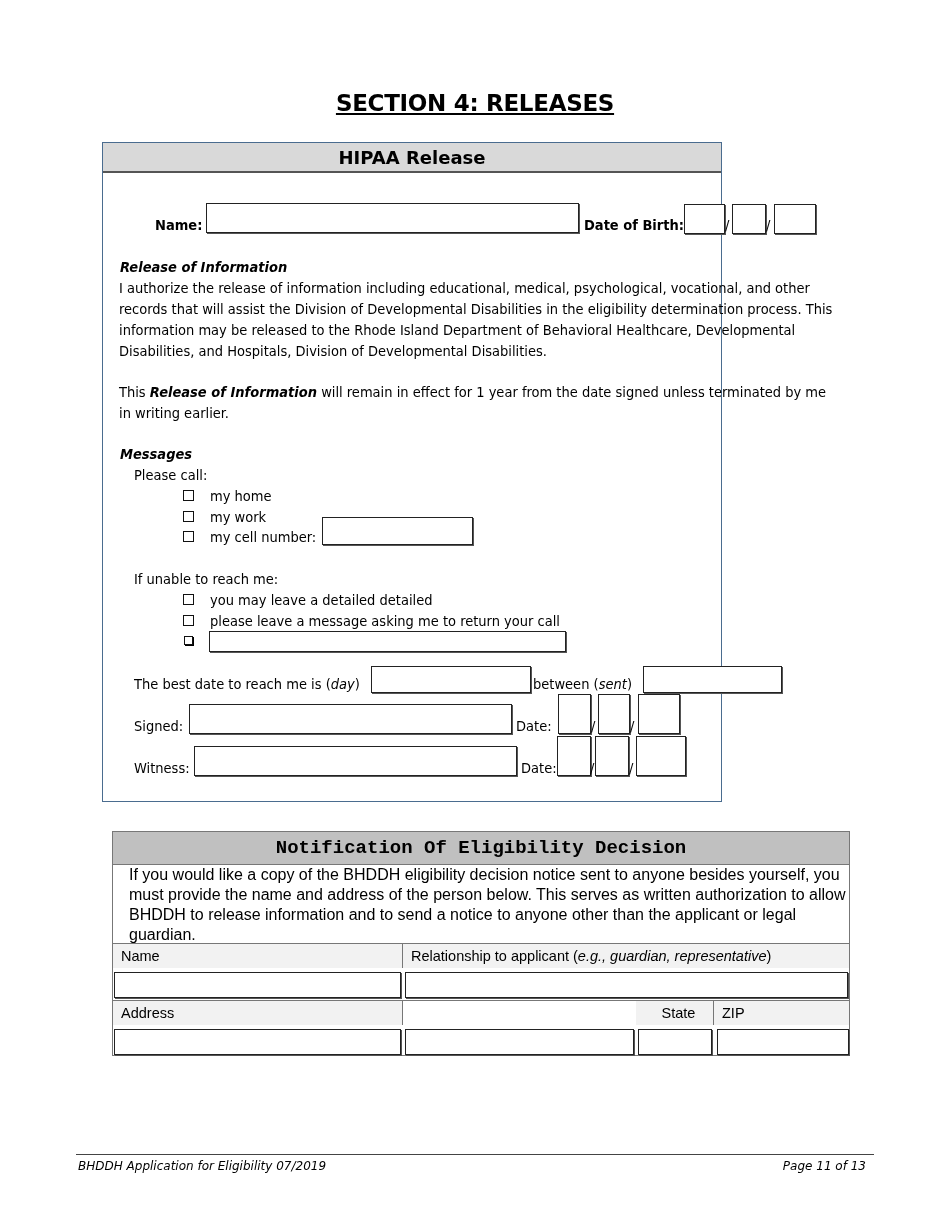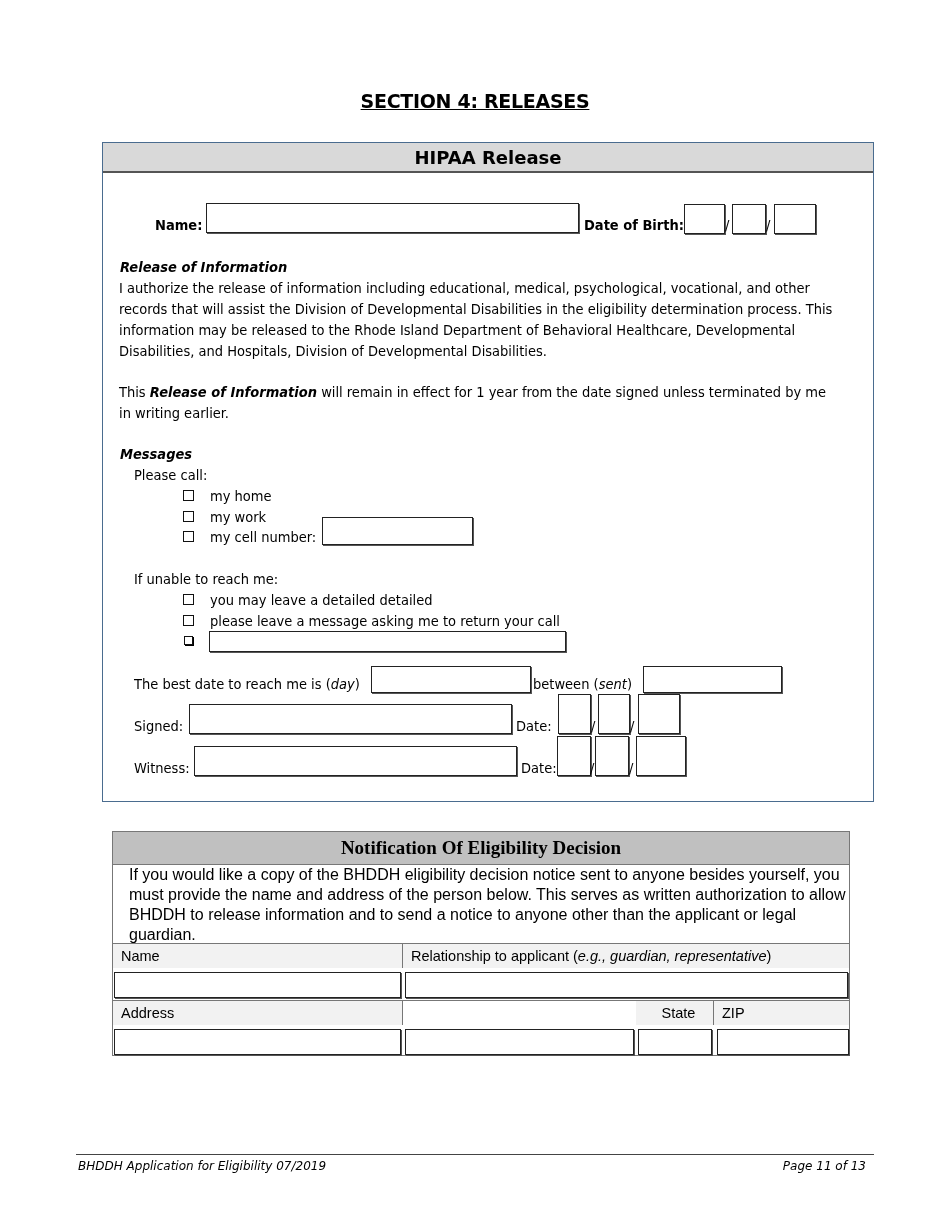--- a/index.html
+++ b/index.html
@@ -1,34 +1,34 @@
 <!DOCTYPE html>
 <html><head>
 <meta charset="utf-8">
 <style>
   html, body { margin:0; padding:0; background:#fff; }
   body { width:950px; height:1230px; position:relative; overflow:hidden;
          font-family:"Liberation Sans", sans-serif; color:#000; }
   .abs { position:absolute; }
   .cal { font-family:"DejaVu Sans Condensed","DejaVu Sans", sans-serif; font-size:14.5px; line-height:21px; }
-  .title { left:0; width:950px; top:90px; text-align:center; font-weight:bold; font-size:19px;
+  .title { left:0; width:950px; top:90px; text-align:center; font-weight:bold; font-size:23px;
            text-decoration:underline; font-family:"DejaVu Sans", sans-serif; letter-spacing:-0.3px; }
-  .hipaa-box { left:102px; top:142px; width:772px; height:660px; border:1.5px solid #4a6c8f; box-sizing:border-box; }
+  .hipaa-box { left:102px; top:142px; width:620px; height:660px; border:1.5px solid #4a6c8f; box-sizing:border-box; }
   .hipaa-head { left:0; top:0; width:100%; height:30px; background:#d9d9d9; border-bottom:2px solid #555;
                 box-sizing:border-box; text-align:center; font-weight:bold; font-size:18px; line-height:29px;
                 font-family:"DejaVu Sans", sans-serif; }
   .field { position:absolute; border:1.6px solid #222; box-sizing:border-box; background:#fff;
            box-shadow:1px 1px 0 #555; }
   .lbl { position:absolute; white-space:nowrap; }
   .chk { position:absolute; width:11px; height:11px; border:1.6px solid #111; box-sizing:border-box; }
   .chk.sm { width:9px; height:9px; box-shadow:1px 1px 0 #000; }
   .notif { left:112px; top:831px; width:738px; height:225px; border:1px solid #777; box-sizing:border-box; }
   .notif-head { left:0; top:0; width:100%; height:33px; background:#c0c0c0; border-bottom:1px solid #777;
                 box-sizing:border-box; text-align:center; font-weight:bold; font-size:19px; line-height:32px;
-                font-family:Liberation Serif, serif; }
+                font-family:Liberation Mono, monospace; }
   .notif-text { left:16px; top:33px; width:725px; font-size:16px; line-height:20px; }
   .cell-lbl { position:absolute; background:#f2f2f2; font-size:14.5px; line-height:24px; padding-left:8px; box-sizing:border-box;
               border-right:1px solid #777; }
   .hline { position:absolute; height:1px; background:#777; }
   .footer-line { left:76px; top:1154px; width:798px; height:1px; background:#444; }
   .footer { top:1159px; font-style:italic; font-size:12px; font-family:"DejaVu Sans", sans-serif; }
 </style>
 </head>
 <body>
 

